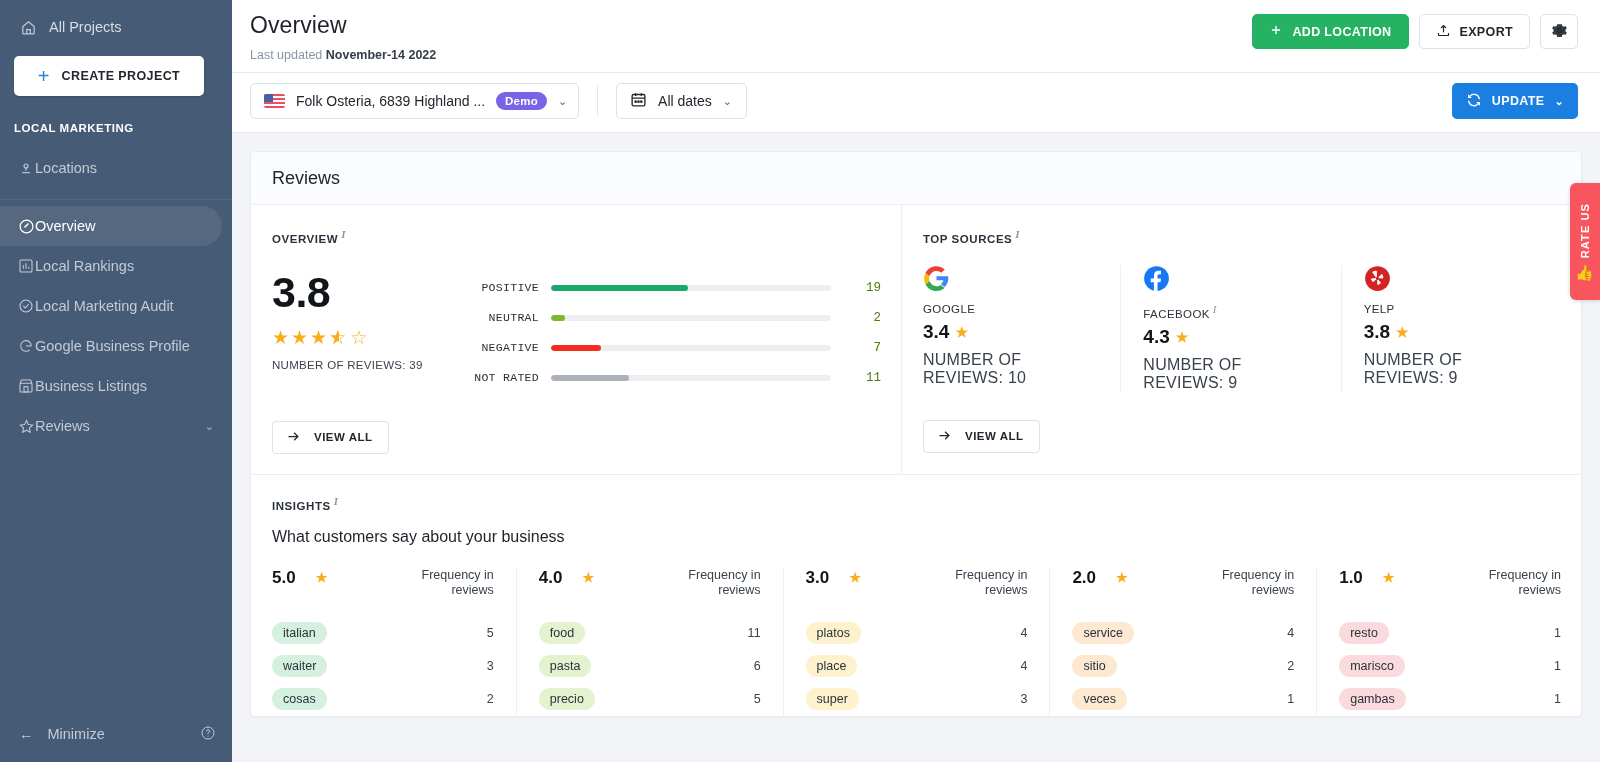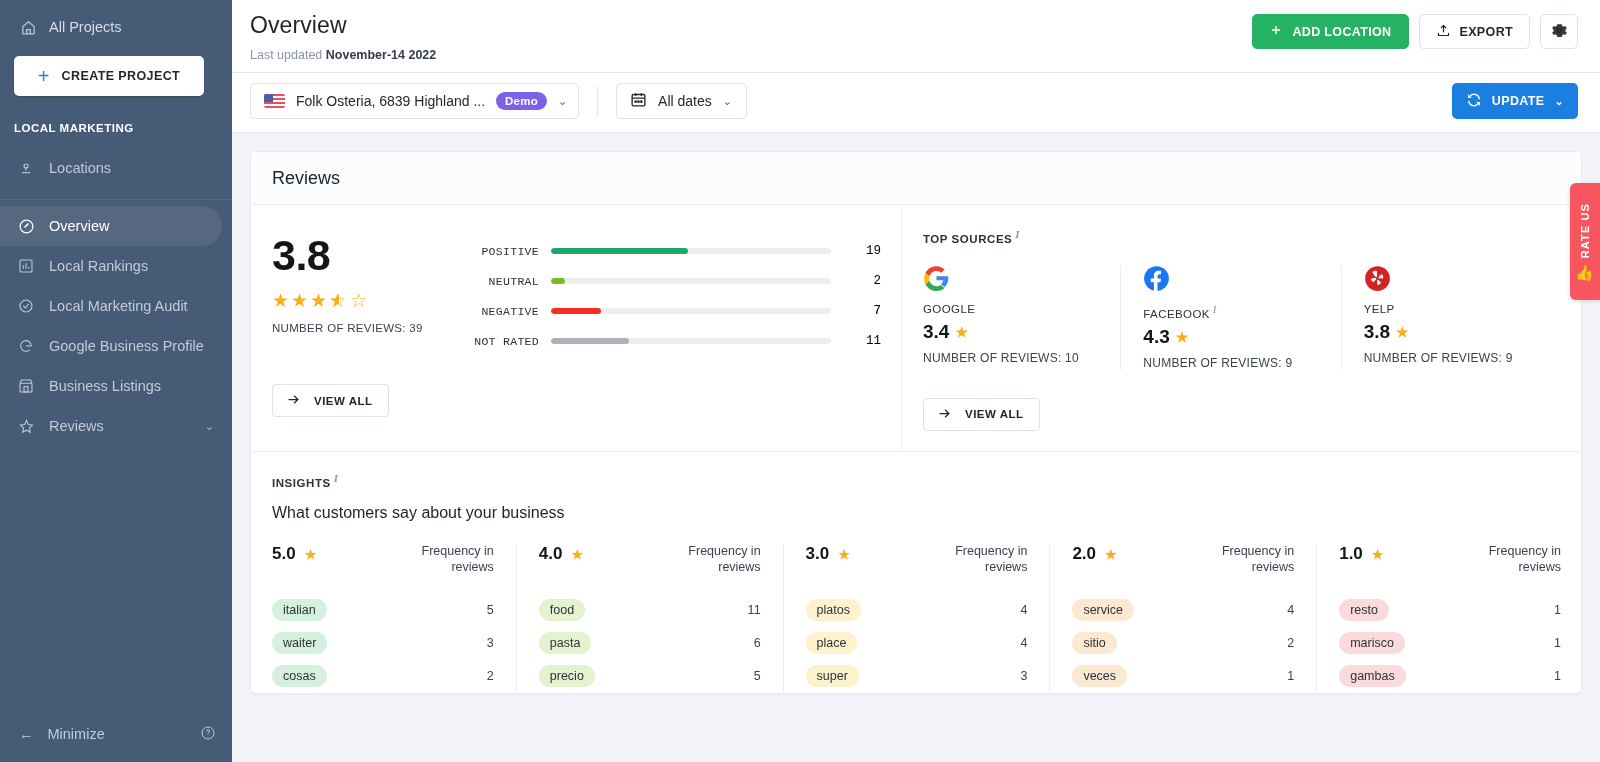--- a/index.html
+++ b/index.html
@@ -32,21 +32,21 @@
     gap: 12px; cursor: pointer;
     box-shadow: 0 1px 2px rgba(0,0,0,.18);
   }
   .create-btn .plus { color: #2e7ee0; font-size: 20px; line-height: 1; font-weight: 400; }
   .create-btn span.lbl { font-size: 12.5px; letter-spacing: .4px; color: #22272e; font-weight: 600; }
   .sb-sectionlabel {
     color: #ffffff; font-size: 11.5px; letter-spacing: .5px;
     font-weight: 700; padding: 26px 0 0 14px; margin-bottom: 14px;
   }
   .sb-item {
-    display: flex; align-items: center; gap: 14px;
+    display: flex; align-items: center; 
     height: 40px; padding-left: 17px; color: #c2cbd8;
     font-size: 14.5px; cursor: pointer; position: relative;
   }
   .sb-item .ico { width: 18px; min-width:18px; height: 18px; display:flex; align-items:center; justify-content:center; }
   .sb-item.active {
     background: #55687f; color: #ffffff;
     border-top-right-radius: 22px; border-bottom-right-radius: 22px;
     margin-right: 10px; font-weight: 500;
   }
   .sb-divider { height: 1px; background: #55687f; margin: 11px 0 6px 0; }
@@ -143,50 +143,50 @@
   .num-reviews { margin-top: 12px; font-size: 11.5px; letter-spacing: .3px; color: #3a424d; font-weight: 500; text-transform: uppercase; }
 
   .bars { flex: 1; padding-top: 8px; }
   .bar-row { display: flex; align-items: center; height: 30px; font-family: Liberation Mono, monospace; }
   .bar-label {
     width: 99px; text-align: right; font-size: 11.5px; letter-spacing: .3px;
     color: #2b323b; text-transform: uppercase; padding-right: 12px;
   }
   .bar-track { width: 280px; height: 6px; border-radius: 3px; background: #eceef2; overflow: hidden; }
   .bar-fill { height: 6px; border-radius: 3px; }
-  .bar-value { width: 50px; text-align: right; font-size: 12.5px; color: #000000; }
+  .bar-value { width: 50px; text-align: right; font-size: 12.5px; color: #4d7c0f; }
 
   .view-all {
     margin-top: 28px; display: inline-flex; align-items: center; gap: 12px;
     border: 1px solid #dde1e8; border-radius: 4px; height: 33px; padding: 0 15px 0 12px;
     font-size: 11.5px; font-weight: 600; letter-spacing: .5px; color: #22272e; cursor: pointer;
     background: #fff;
   }
 
   .sources { display: flex; }
   .source {
     flex: 1; padding-right: 16px; border-right: 1px solid #ebeef3;
   }
   .source + .source { padding-left: 22px; }
   .source:last-child { border-right: none; }
   .src-icon { width: 27px; height: 27px; margin-bottom: 11px; }
   .src-name { font-size: 11.5px; letter-spacing: .4px; color: #2b323b; font-weight: 500; text-transform: uppercase; }
   .src-name i { font-style: italic; color: #8e98a7; font-size: 11px; margin-left: 3px; vertical-align: super; font-family:"Liberation Serif",serif; }
   .src-score { margin-top: 6px; font-size: 19px; font-weight: 700; color: #12161b; display: flex; align-items: center; gap: 6px; }
   .src-score .st { color: #f9ad19; font-size: 14px; }
-  .src-reviews { margin-top: 8px; font-size: 12px; letter-spacing: .25px; color: #3a424d; text-transform: uppercase; }
+  .src-reviews { margin-top: 8px; font-size: 16px; letter-spacing: .25px; color: #3a424d; text-transform: uppercase; }
 
   .insights { padding: 20px 20px 0 21px; }
   .insights-sub { font-size: 16px; color: #1d2329; margin: 16px 0 22px 0; font-weight: 400; }
   .ins-cols { display: flex; }
   .ins-col { flex: 1; padding-right: 22px; border-right: 1px solid #ebeef3; }
   .ins-col + .ins-col { padding-left: 22px; }
   .ins-col:last-child { border-right: none; padding-right: 0; }
   .ins-head { display: flex; align-items: flex-start; justify-content: space-between; margin-bottom: 18px; }
-  .ins-rating { font-size: 17px; font-weight: 700; color: #12161b; display: flex; align-items: center; gap: 9px; }
+  .ins-rating { font-size: 17px; font-weight: 700; color: #12161b; display: flex; align-items: center; gap: 20px; }
   .ins-rating .st { color: #f9ad19; font-size: 13px; }
   .ins-freq { font-size: 12.5px; color: #3a424d; text-align: right; line-height: 1.25; max-width: 92px; }
   .ins-row { display: flex; align-items: center; justify-content: space-between; height: 33px; }
   .chip {
     border-radius: 12px; padding: 4px 11px; font-size: 12.5px; color: #2b323b;
   }
   .ins-count { font-size: 12.5px; color: #3a424d; }
 
   
   .rate-us {
@@ -390,20 +390,23 @@
 
     <div class="content">
       <section class="card">
         <div class="card-head">
           <h2>Reviews</h2>
         </div>
 
         <div class="row-split">
 
           <div class="panel-left">
+            <div class="sec-label">
+              <span>OVERVIEW</span><i>i</i>
+            </div>
 
             <div class="overview-flex">
               <div class="score-col">
                 <div class="big-score">3.8</div>
                 <div class="stars">
                   <span>★</span>
                   <span>★</span>
                   <span>★</span>
                   <span class="half-star">
                     <span class="bg">☆</span><span class="fg">★</span>

